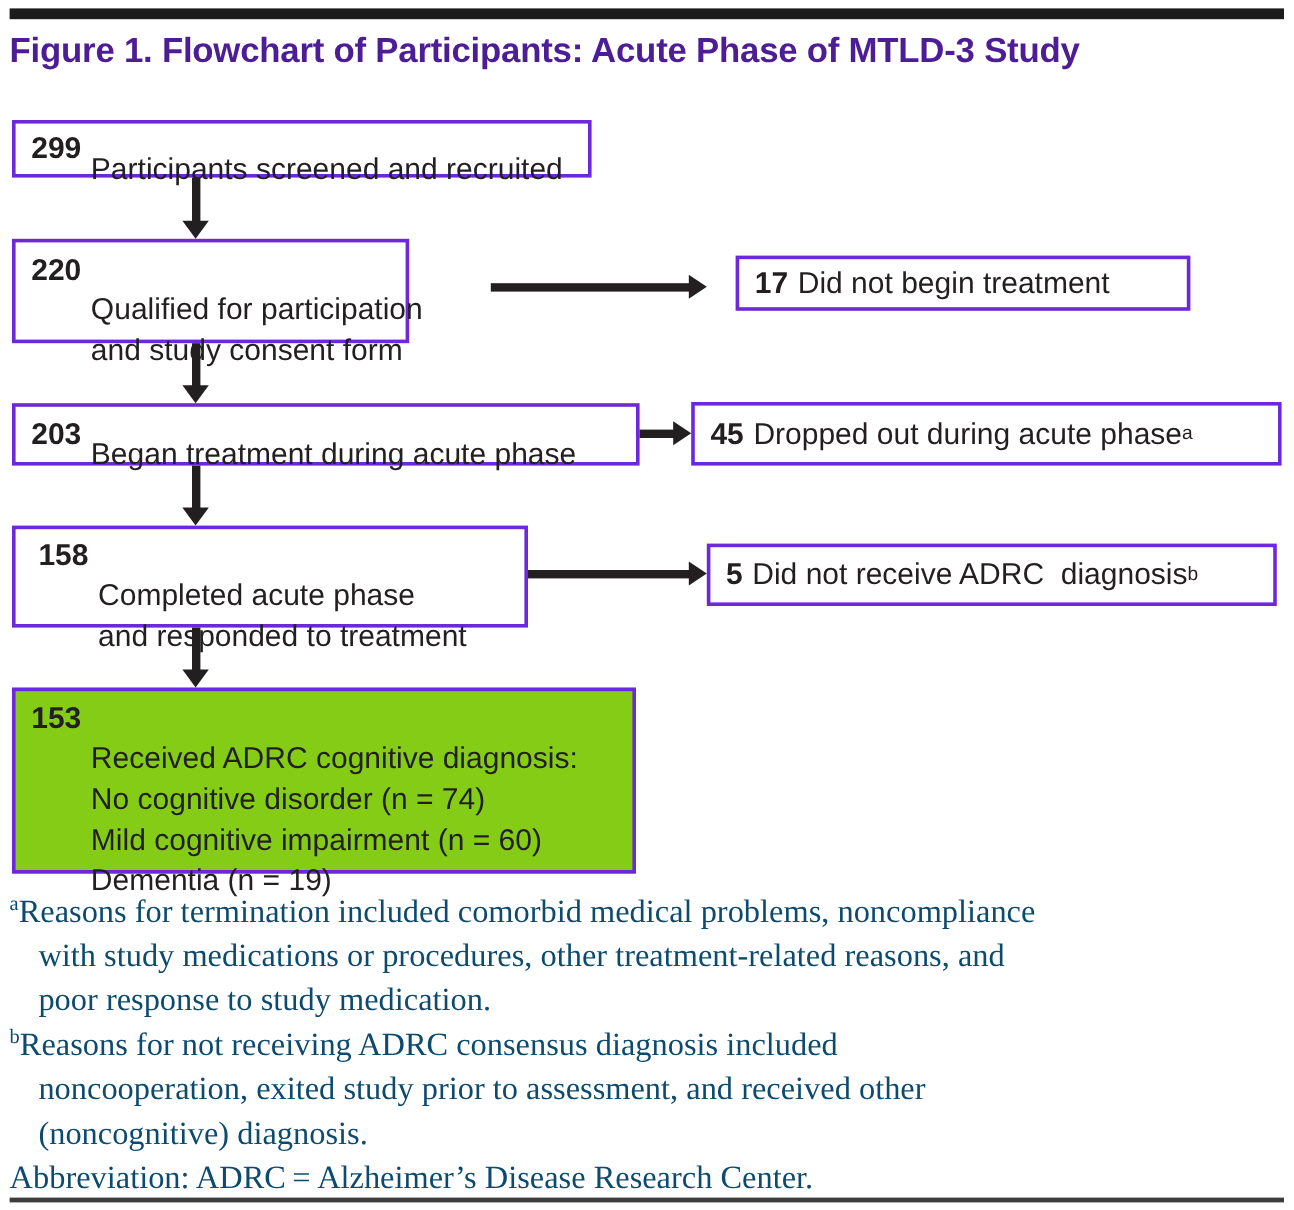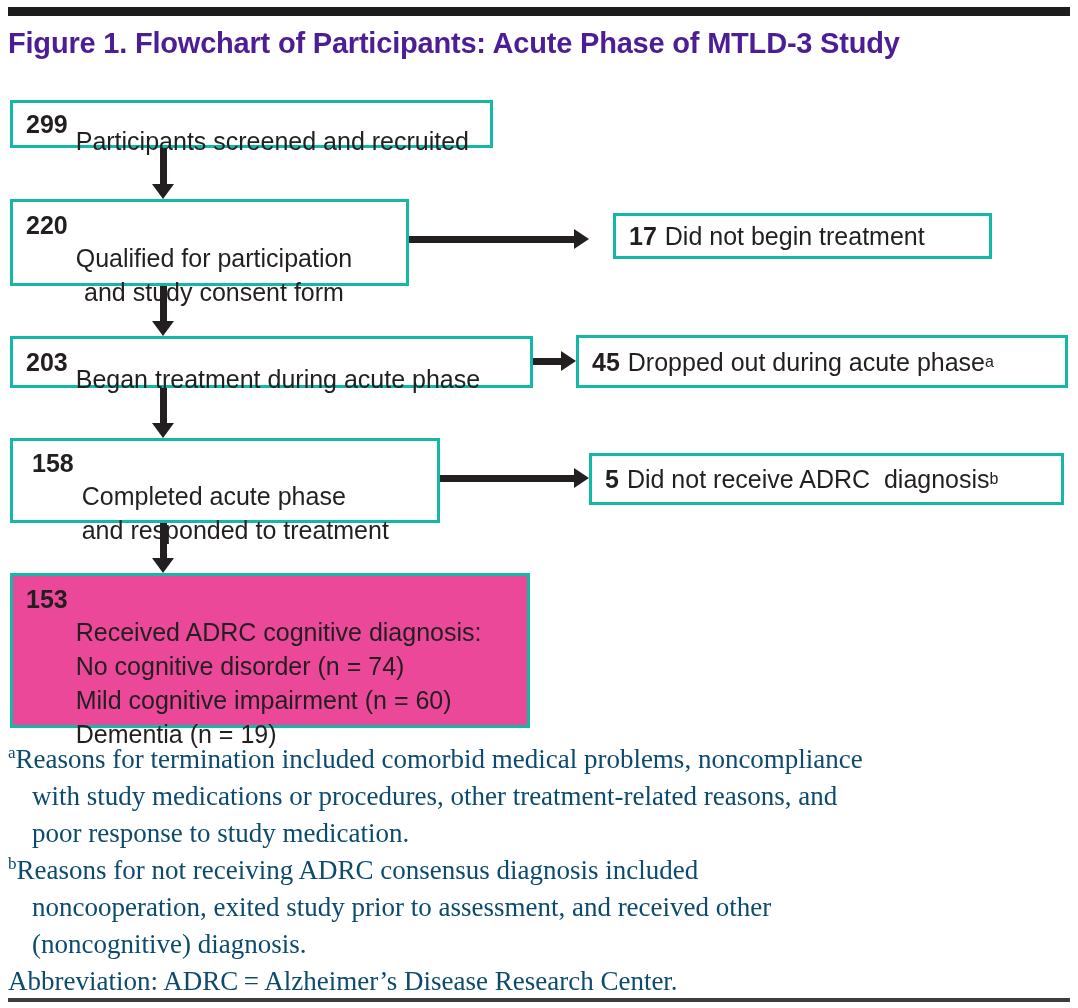--- a/index.html
+++ b/index.html
@@ -23,30 +23,30 @@
     width: 1066px;
     font-size: 29px; font-weight: bold;
     letter-spacing: -0.2px;
     color: #4c1d95;
     white-space: nowrap;
   }
 
   .fbox {
     position: absolute;
     background: #ffffff;
-    border: 3px solid #14b8a6;
+    border: 3px solid #6d28d9;
     display: flex;
     align-items: flex-start;
     padding-left: 13px;
     font-size: 25px;
     line-height: 34px;
     white-space: nowrap;
   }
   .fbox.center { align-items: center; }
-  .fbox.shaded { background: #ec4899; }
+  .fbox.shaded { background: #84cc16; }
   .fbox .num { font-weight: bold; margin-right: 8px; }
   .fbox .btext { display: flex; flex-direction: column; margin-top: 33px; }
   sup.mark {
     font-size: 16px;
     vertical-align: super;
     line-height: 0;
   }
 
   
   .vshaft { position: absolute; width: 7px; background: #231f20; }
@@ -94,21 +94,21 @@
 
   <div class="title">Figure 1. Flowchart of Participants: Acute Phase of MTLD-3 Study</div>
 
   <div class="fbox center" style="left:10px; top:100px; width:483px; height:48px;">
     <span class="num">299</span>
     <div class="btext">
       <div>Participants screened and recruited</div>
     </div>
   </div>
 
-  <div class="fbox" style="left:10px; top:199px; width:399px; height:87px; padding-top:6px;text-align:center;">
+  <div class="fbox" style="left:10px; top:199px; width:331px; height:87px; padding-top:6px;">
     <span class="num">220</span>
     <div class="btext">
       <div>Qualified for participation</div>
       <div>and study consent form</div>
     </div>
   </div>
 
   <div class="fbox center" style="left:10px; top:336px; width:523px; height:52px;">
     <span class="num">203</span>
     <div class="btext">

